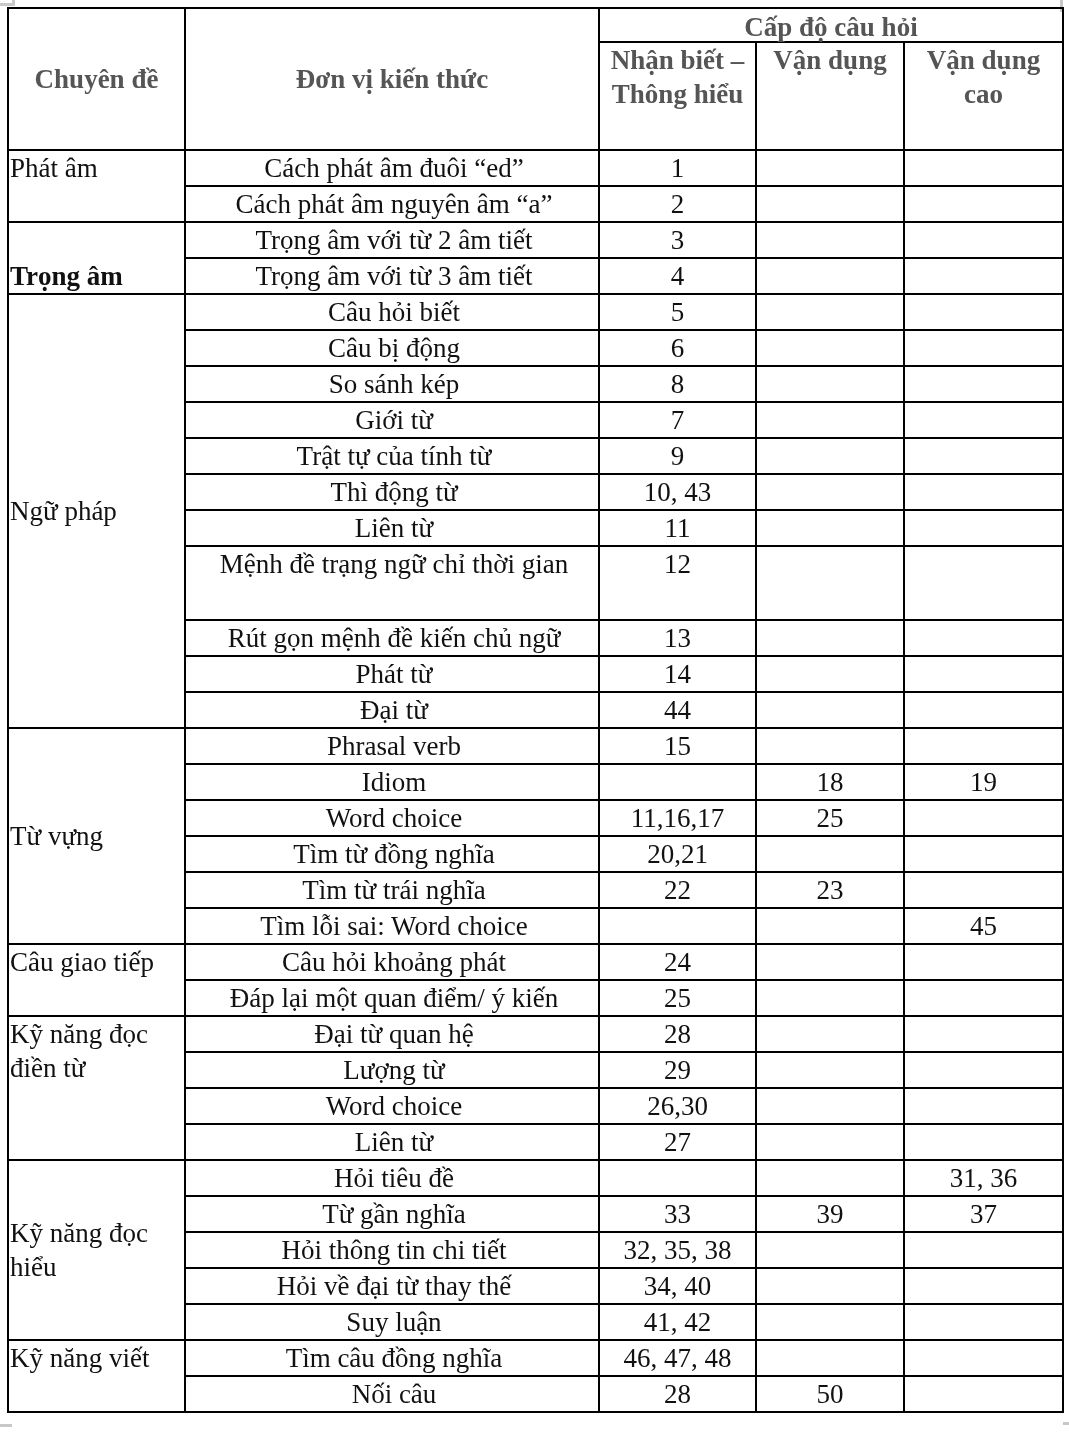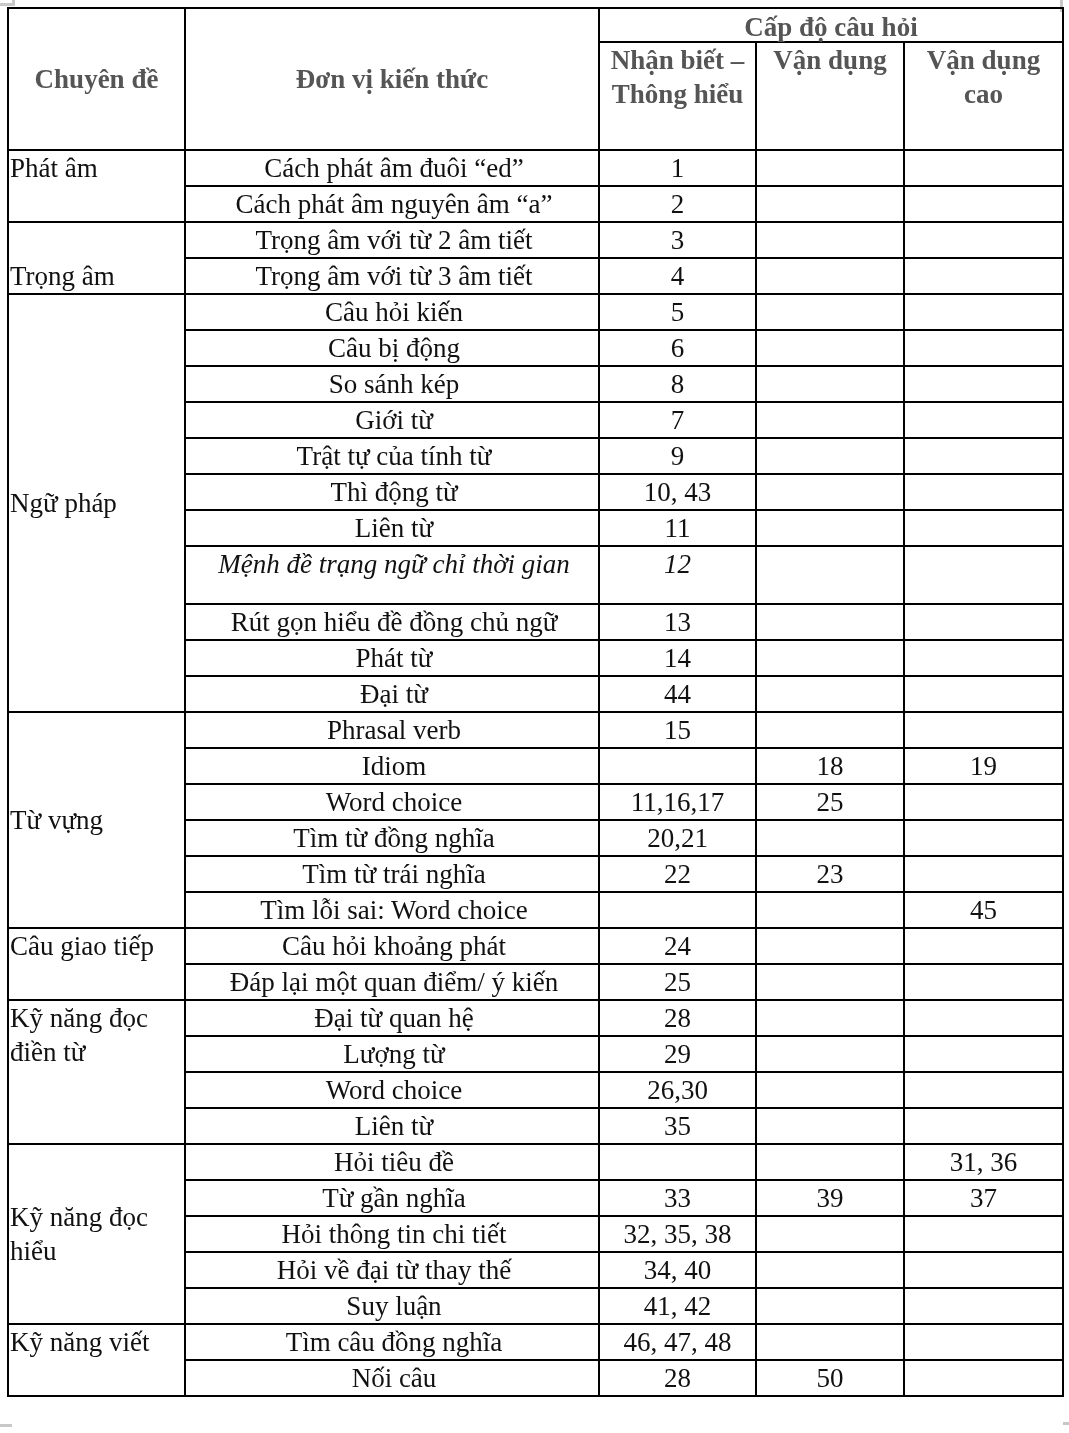--- a/index.html
+++ b/index.html
@@ -11,21 +11,21 @@
   .c-bl { left: 0; bottom: 0; border-width: 3px 0 0 0; width: 12px; height: 6px; }
   .c-br { right: 0; bottom: 0; border-width: 3px 0 0 0; width: 6px; height: 8px; }
   table { position: absolute; left: 7px; top: 7px; border-collapse: collapse; width: 1055px; table-layout: fixed; }
   td, th { border: 2px solid #000; padding: 0 6px; font-size: 27px; line-height: 34px; vertical-align: top; }
   th { font-weight: bold; color: #555; vertical-align: middle; }
   th.top-level { line-height: 28px; padding-top: 4px; }
   td.topic { vertical-align: middle; padding-left: 1px; }
   td.unit { padding-left: 10px; text-align: center; }
   td.num { text-align: center; }
   tr.r { height: 36px; }
-  tr.r2 { height: 58px; font-style: italic; }
+  tr.r2 { height: 74px; }
   .hdr-row1 { height: 34px; }
   .hdr-row2 { height: 108px; }
 </style>
 </head>
 <body>
 
 <div class="corner c-tl"></div>
 <div class="corner c-tr"></div>
 <div class="corner c-bl"></div>
 <div class="corner c-br"></div>
@@ -58,35 +58,35 @@
         <td class="num"></td>
         <td class="num"></td>
       </tr>
       <tr class="r">
         <td class="unit">Cách phát âm nguyên âm “a”</td>
         <td class="num">2</td>
         <td class="num"></td>
         <td class="num"></td>
       </tr>
       <tr class="r">
-        <td rowspan="2" class="topic" style="vertical-align: bottom;">Trọng âm</td>
+        <td rowspan="2" class="topic" style="vertical-align: bottom; font-weight: bold;">Trọng âm</td>
         <td class="unit">Trọng âm với từ 2 âm tiết</td>
         <td class="num">3</td>
         <td class="num"></td>
         <td class="num"></td>
       </tr>
       <tr class="r">
         <td class="unit">Trọng âm với từ 3 âm tiết</td>
         <td class="num">4</td>
         <td class="num"></td>
         <td class="num"></td>
       </tr>
       <tr class="r">
         <td rowspan="11" class="topic">Ngữ pháp</td>
-        <td class="unit">Câu hỏi kiến</td>
+        <td class="unit">Câu hỏi biết</td>
         <td class="num">5</td>
         <td class="num"></td>
         <td class="num"></td>
       </tr>
       <tr class="r">
         <td class="unit">Câu bị động</td>
         <td class="num">6</td>
         <td class="num"></td>
         <td class="num"></td>
       </tr>
@@ -120,21 +120,21 @@
         <td class="num"></td>
         <td class="num"></td>
       </tr>
       <tr class="r2">
         <td class="unit">Mệnh đề trạng ngữ chỉ thời gian</td>
         <td class="num">12</td>
         <td class="num"></td>
         <td class="num"></td>
       </tr>
       <tr class="r">
-        <td class="unit">Rút gọn hiểu đề đồng chủ ngữ</td>
+        <td class="unit">Rút gọn mệnh đề kiến chủ ngữ</td>
         <td class="num">13</td>
         <td class="num"></td>
         <td class="num"></td>
       </tr>
       <tr class="r">
         <td class="unit">Phát từ</td>
         <td class="num">14</td>
         <td class="num"></td>
         <td class="num"></td>
       </tr>
@@ -208,21 +208,21 @@
         <td class="num"></td>
       </tr>
       <tr class="r">
         <td class="unit">Word choice</td>
         <td class="num">26,30</td>
         <td class="num"></td>
         <td class="num"></td>
       </tr>
       <tr class="r">
         <td class="unit">Liên từ</td>
-        <td class="num">35</td>
+        <td class="num">27</td>
         <td class="num"></td>
         <td class="num"></td>
       </tr>
       <tr class="r">
         <td rowspan="5" class="topic">Kỹ năng đọc hiểu</td>
         <td class="unit">Hỏi tiêu đề</td>
         <td class="num"></td>
         <td class="num"></td>
         <td class="num">31, 36</td>
       </tr>

